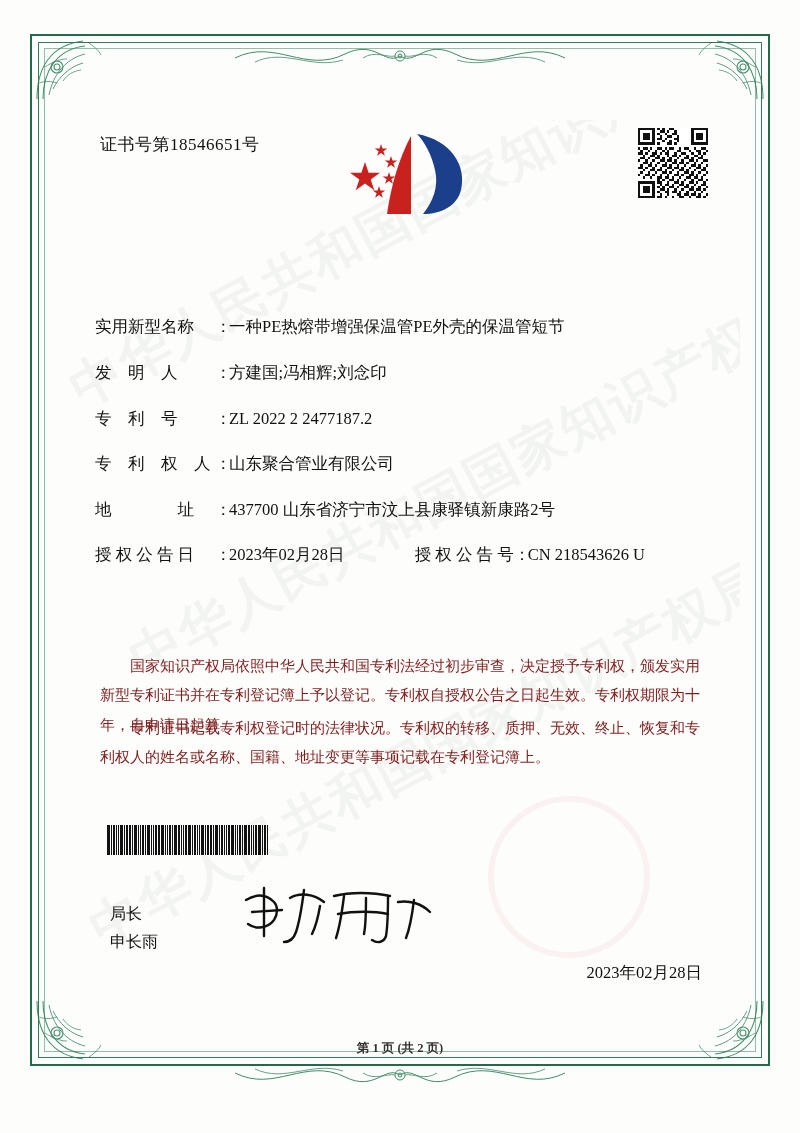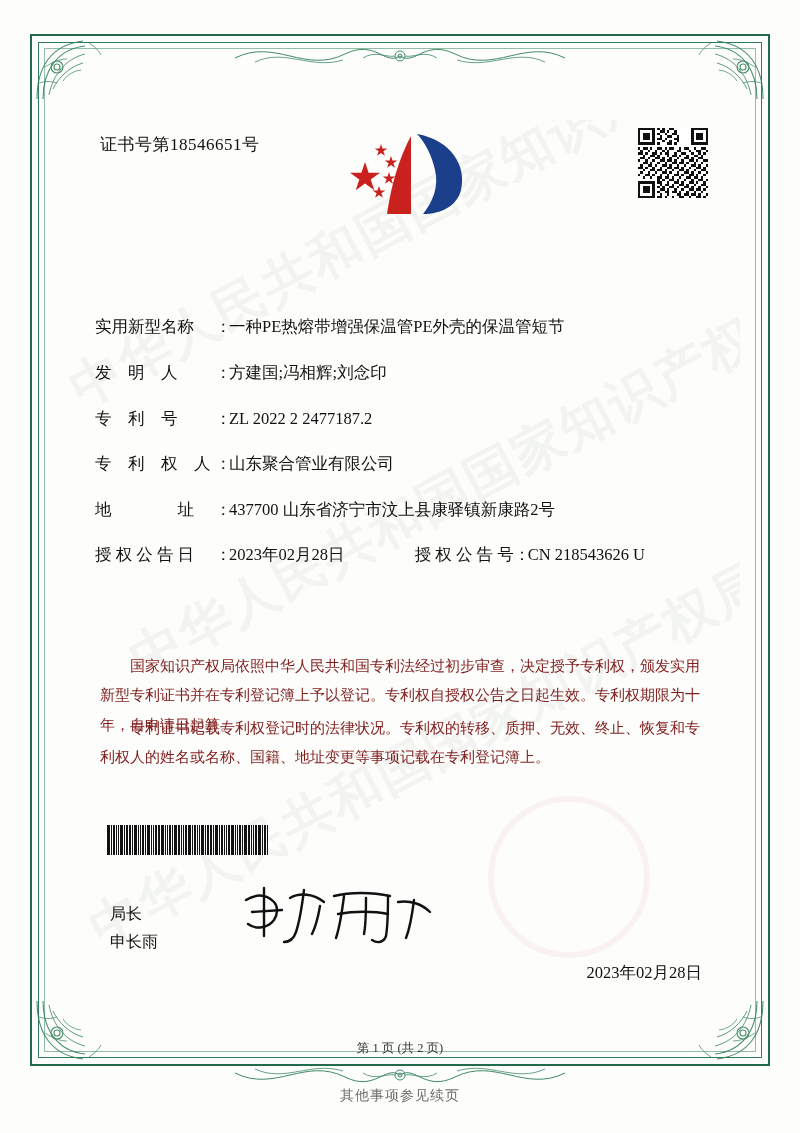--- a/index.html
+++ b/index.html
@@ -235,20 +235,21 @@
     color: #111;
   }
 
   .page-no {
     position: absolute;
     left: 0; right: 0;
     top: 1040px;
     text-align: center;
     font-size: 12.5px;
     color: #333;
+    font-weight: bold;
   }
 
   .footer-note {
     position: absolute;
     left: 0; right: 0;
     top: 1087px;
     text-align: center;
     font-size: 14px;
     color: #6d6d6d;
     letter-spacing: 1px;
@@ -740,14 +741,13 @@
           <path d="M176 20 C174 36 172 48 168 58"></path>
         </g>
       </svg>
     </div>
 
     <div class="issue-date">2023年02月28日</div>
 
     <div class="page-no">第 1 页 (共 2 页)</div>
   </div>
 
-  <div class="footer-note">其他事项参见续页</div>
 </div>
 
 </body></html>

